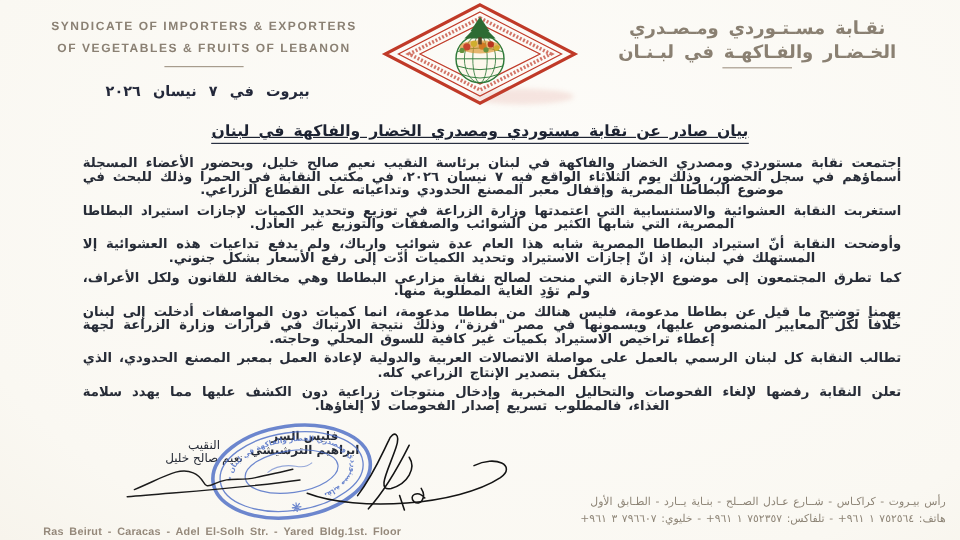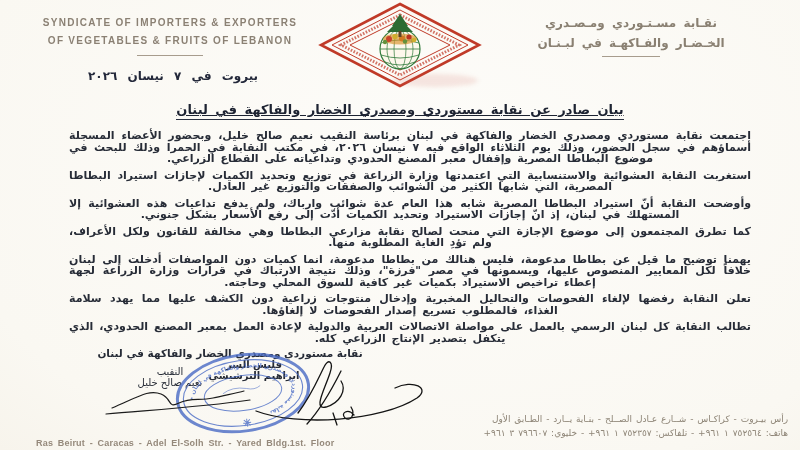--- a/index.html
+++ b/index.html
@@ -10,21 +10,21 @@
   }
   
   .header-en{
     position:absolute;left:26px;top:14px;width:288px;text-align:center;
     color:#8b8174;font-family:"Liberation Sans",sans-serif;font-size:10px;
     font-weight:bold;letter-spacing:1.3px;line-height:18px;
   }
   .header-en .rule{width:66px;border-top:1.5px solid #a79c8d;margin:5px auto 0;}
   .header-ar{
     position:absolute;right:44px;top:13px;width:250px;text-align:center;direction:rtl;
-    color:#8a8072;font-size:12px;font-weight:bold;line-height:20px;word-spacing:3px;
+    color:#8a8072;font-size:15px;font-weight:bold;line-height:20px;word-spacing:3px;
   }
   .header-ar .rule{width:58px;border-top:1.5px solid #a79c8d;margin:3px auto 0;}
   .logo{position:absolute;left:317px;top:2px;width:166px;height:86px;}
   .logo-smudge{position:absolute;left:392px;top:74px;width:86px;height:13px;border-radius:50%;
     background:rgba(205,95,80,0.14);filter:blur(2px);}
   
   .date-line{
     position:absolute;left:88px;top:69px;direction:rtl;font-weight:bold;
     font-size:12px;color:#23283a;word-spacing:6px;
   }
@@ -108,25 +108,24 @@
   <div class="doc-title">
     <span>بيان صادر عن نقابة مستوردي ومصدري الخضار والفاكهة في لبنان</span>
   </div>
 
   <div class="body-text">
     <p>اجتمعت نقابة مستوردي ومصدري الخضار والفاكهة في لبنان برئاسة النقيب نعيم صالح خليل، وبحضور الأعضاء المسجلة أسماؤهم في سجل الحضور، وذلك يوم الثلاثاء الواقع فيه ٧ نيسان ٢٠٢٦، في مكتب النقابة في الحمرا وذلك للبحث في موضوع البطاطا المصرية وإقفال معبر المصنع الحدودي وتداعياته على القطاع الزراعي.</p>
     <p>استغربت النقابة العشوائية والاستنسابية التي اعتمدتها وزارة الزراعة في توزيع وتحديد الكميات لإجازات استيراد البطاطا المصرية، التي شابها الكثير من الشوائب والصفقات والتوزيع غير العادل.</p>
     <p>وأوضحت النقابة أنّ استيراد البطاطا المصرية شابه هذا العام عدة شوائب وارباك، ولم يدفع تداعيات هذه العشوائية إلا المستهلك في لبنان، إذ انّ إجازات الاستيراد وتحديد الكميات أدّت إلى رفع الأسعار بشكل جنوني.</p>
     <p>كما تطرق المجتمعون إلى موضوع الإجازة التي منحت لصالح نقابة مزارعي البطاطا وهي مخالفة للقانون ولكل الأعراف، ولم تؤدِ الغاية المطلوبة منها.</p>
     <p>يهمنا توضيح ما قيل عن بطاطا مدعومة، فليس هنالك من بطاطا مدعومة، انما كميات دون المواصفات أدخلت إلى لبنان خلافاً لكل المعايير المنصوص عليها، ويسمونها في مصر "فرزة"، وذلك نتيجة الارتباك في قرارات وزارة الزراعة لجهة إعطاء تراخيص الاستيراد بكميات غير كافية للسوق المحلي وحاجته.</p>
+    <p>تطالب النقابة كل لبنان الرسمي بالعمل على مواصلة الاتصالات العربية والدولية لإعادة العمل بمعبر المصنع الحدودي، الذي يتكفل بتصدير الإنتاج الزراعي كله.</p>
     <p>تعلن النقابة رفضها لإلغاء الفحوصات والتحاليل المخبرية وإدخال منتوجات زراعية دون الكشف عليها مما يهدد سلامة الغذاء، فالمطلوب تسريع إصدار الفحوصات لا إلغاؤها.</p>
-    <p>تطالب النقابة كل لبنان الرسمي بالعمل على مواصلة الاتصالات العربية والدولية لإعادة العمل بمعبر المصنع الحدودي، الذي يتكفل بتصدير الإنتاج الزراعي كله.</p>
   </div>
 
-  <div class="sig-org">نقابة مستوردي ومصدري الخضار والفاكهة في لبنان</div>
   <div class="sig-secretary">
     <div>فليس السر</div>
     <div>ابراهيم الترشيشي</div>
   </div>
   <div class="sig-president">
     <div>النقيب</div>
     <div>نعيم صالح خليل</div>
   </div>
 
   <svg class="overlay-svg" viewBox="0 0 800 450">

